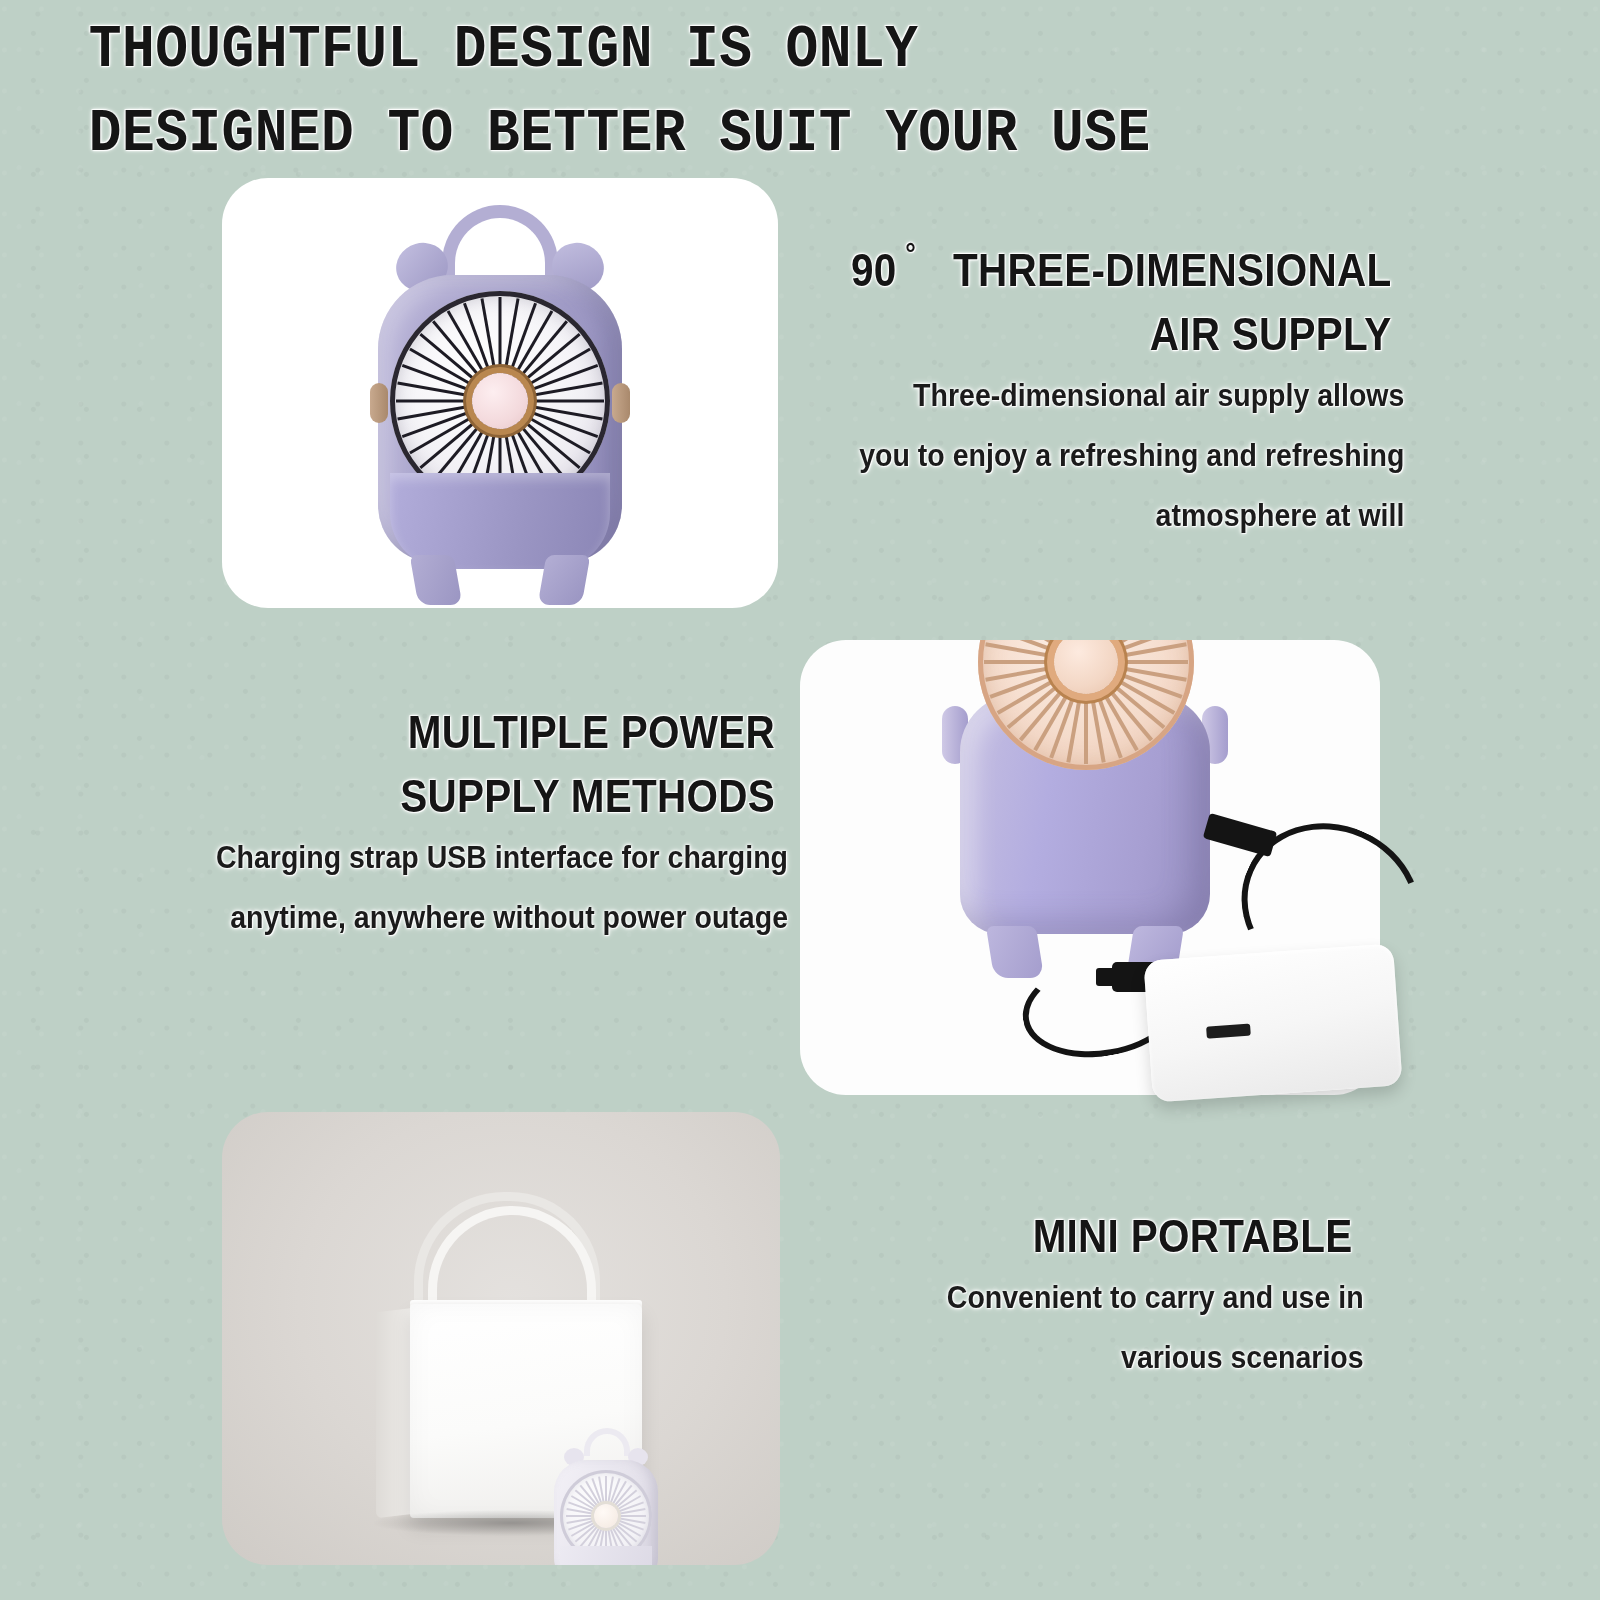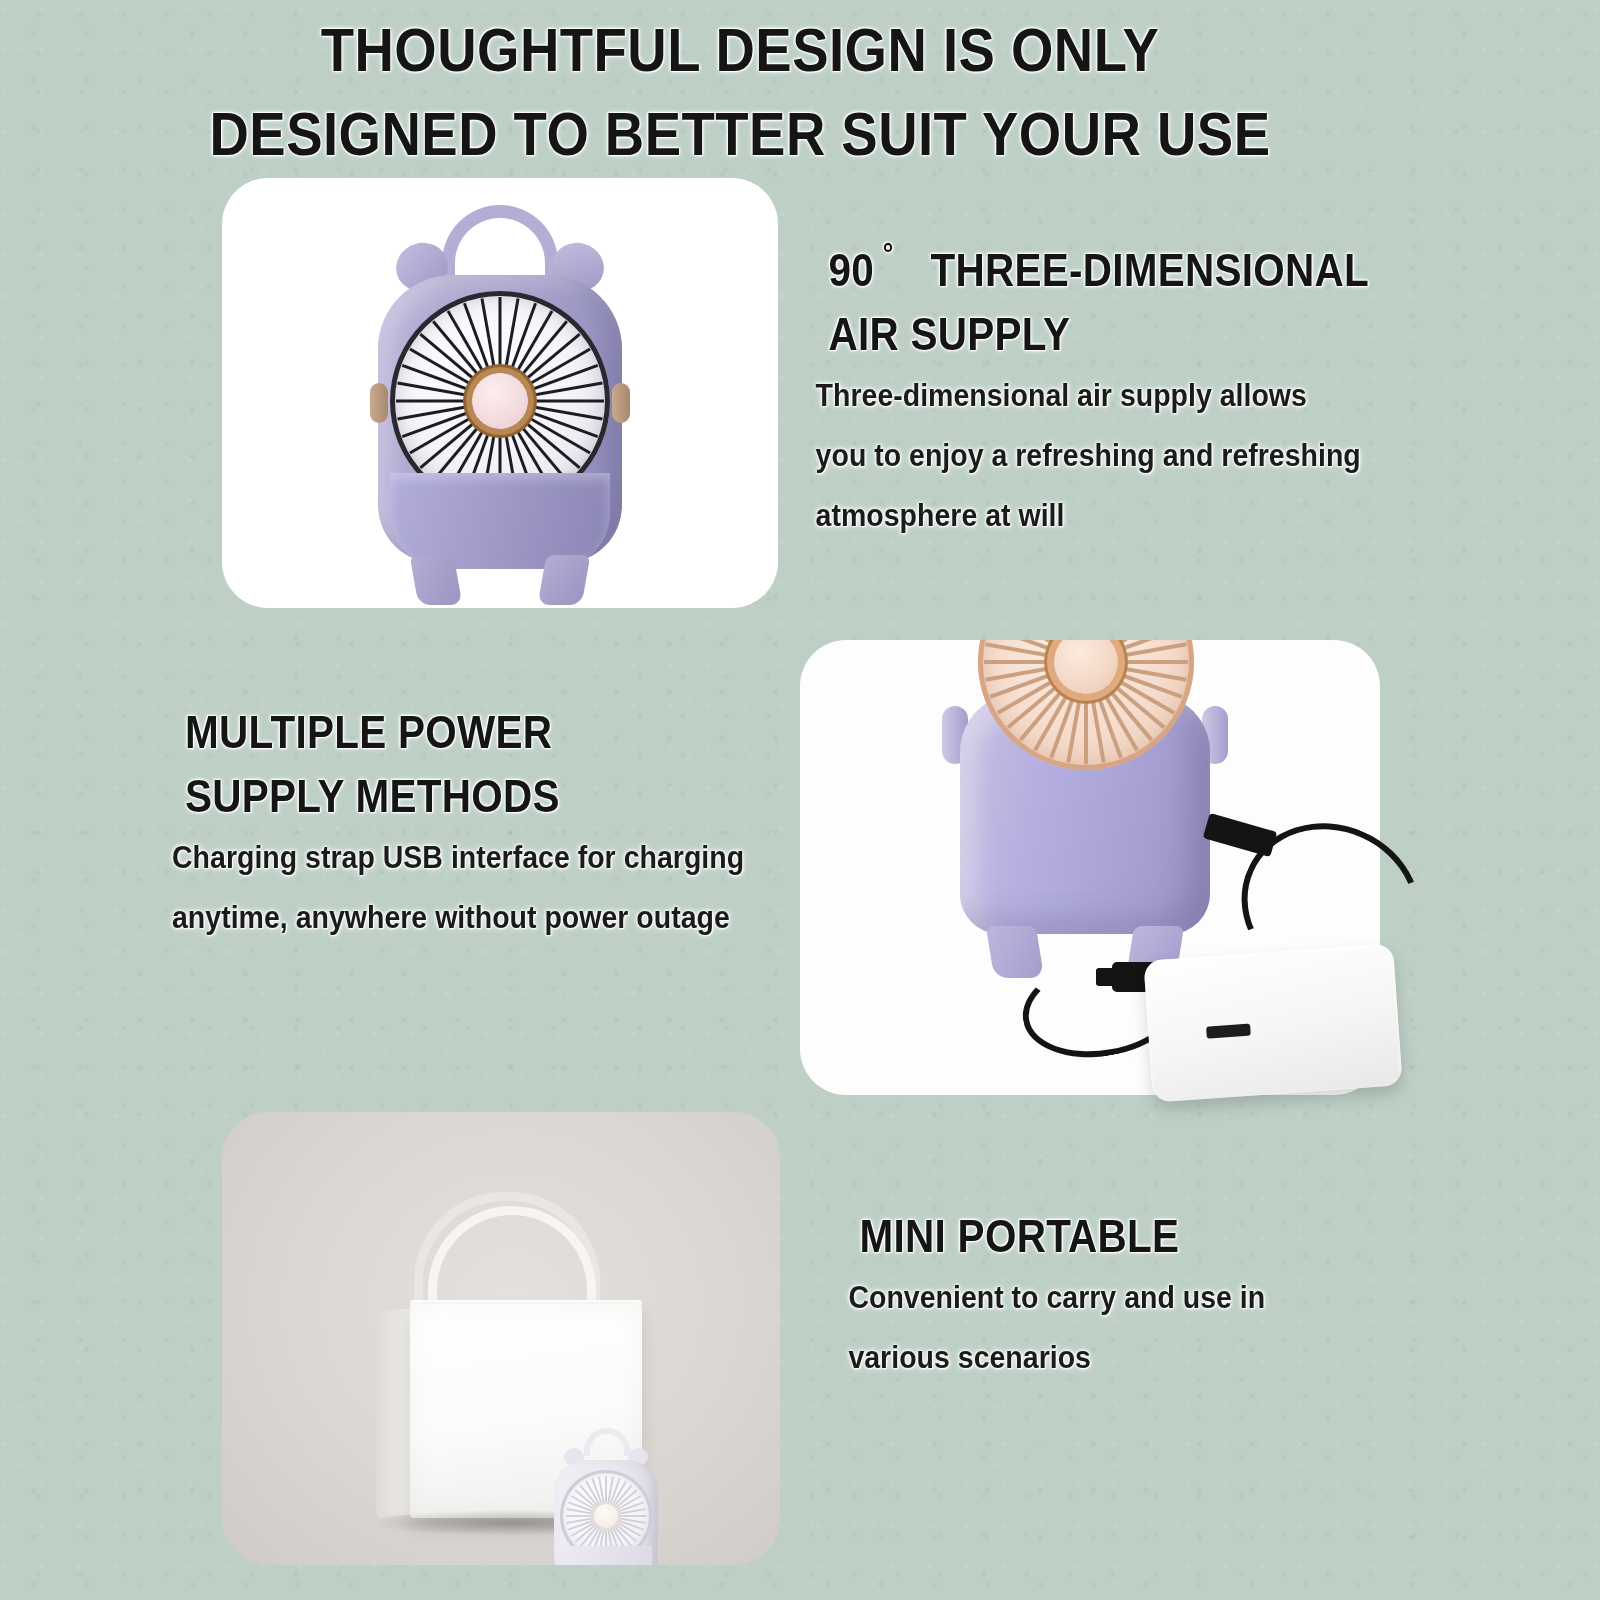--- a/index.html
+++ b/index.html
@@ -39,21 +39,21 @@
     font-weight:bold;
     transform:scaleX(.92);
     transform-origin:center center;
     text-shadow:
        0 0 3px #ffffff, 0 0 4px #ffffff, 0 0 7px rgba(255,255,255,.9),
        1px 1px 0 rgba(255,255,255,.75);
     white-space:nowrap;
   }
 
   
-  #headline{position:absolute;left:0;top:8px;width:1480px;text-align:center;}
+  #headline{position:absolute;left:0;top:8px;width:1480px;font-family:Liberation Mono, monospace;}
   #headline .hl{display:block;font-size:62px;line-height:84px;letter-spacing:.5px;}
 
   
   .panel{position:absolute;border-radius:46px;overflow:hidden;}
   #panel-fan-front{left:222px;top:178px;width:556px;height:430px;background:#ffffff;}
   #panel-fan-charging{left:800px;top:640px;width:580px;height:455px;background:#fdfdfd;}
   #panel-fan-bag{left:222px;top:1112px;width:558px;height:453px;
      background:radial-gradient(ellipse at 52% 42%,#e4e1de 0%,#dbd7d3 52%,#cfcbc6 100%);}
 
   
@@ -170,26 +170,26 @@
      border-radius:0 0 24px 24px;background:linear-gradient(110deg,#eceaf2,#dcd9e5);}
   #grille-bag{left:16px;top:42px;width:92px;height:92px;
      background:radial-gradient(circle at 42% 36%,#ffffff,#f3f2f6 60%,#e4e2ea);
      box-shadow:inset 0 0 0 3px #cfccd9, inset 0 0 10px rgba(120,115,140,.28);}
   #grille-bag .spokes i{background:#d3d0dc;width:2px;}
   #grille-bag .hub{width:24px;height:24px;
      background:radial-gradient(circle at 38% 34%,#fffaf6,#f3e8e0);
      box-shadow:0 0 0 3px #e3ded6;}
 
   
-  .tb{position:absolute;text-align:left;}
+  .tb{position:absolute;text-align:right;}
   .tb .hl{display:block;font-size:46px;line-height:64px;letter-spacing:.3px;}
   .tb .body-txt{display:block;font-size:31px;line-height:60px;}
 
   #text-air-supply{left:790px;top:222px;width:640px;}
-  #text-power-supply{left:146px;top:700px;width:650px;}
+  #text-power-supply{left:164px;top:700px;width:650px;}
   #text-portable{left:826px;top:1204px;width:560px;}
   #text-air-supply .deg{font-size:30px;vertical-align:22px;margin:0 14px 0 10px;}
   #text-air-supply .gap{display:inline-block;width:28px;}
 </style>
 </head>
 <body>
 
 <div class="bg-noise"></div>
 
 <div id="headline">

